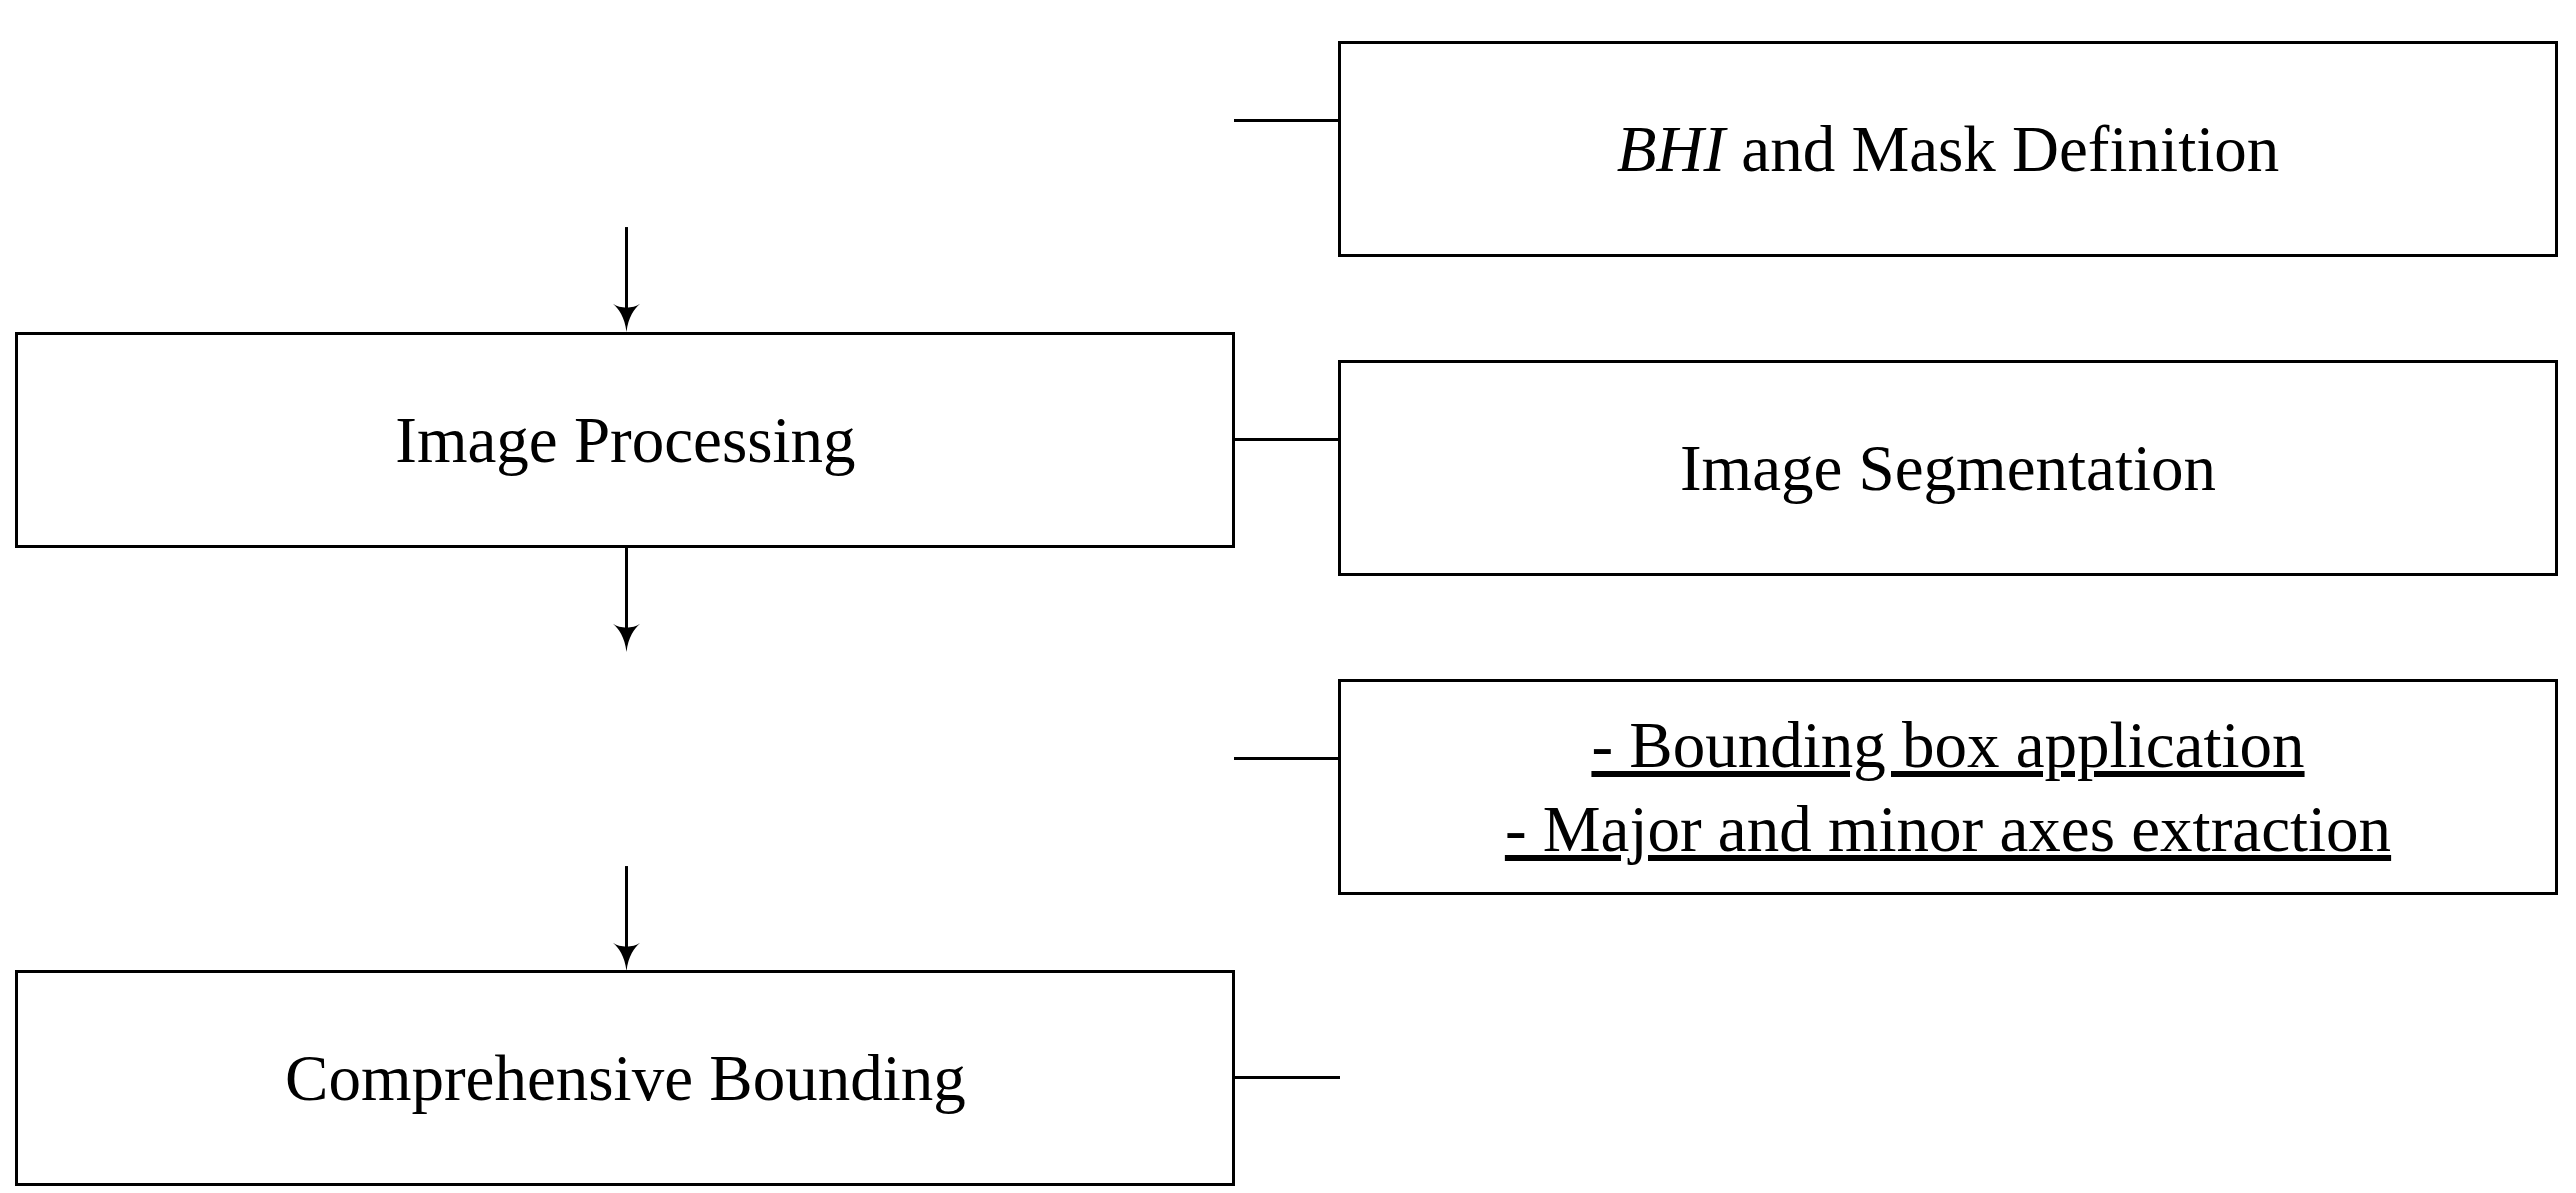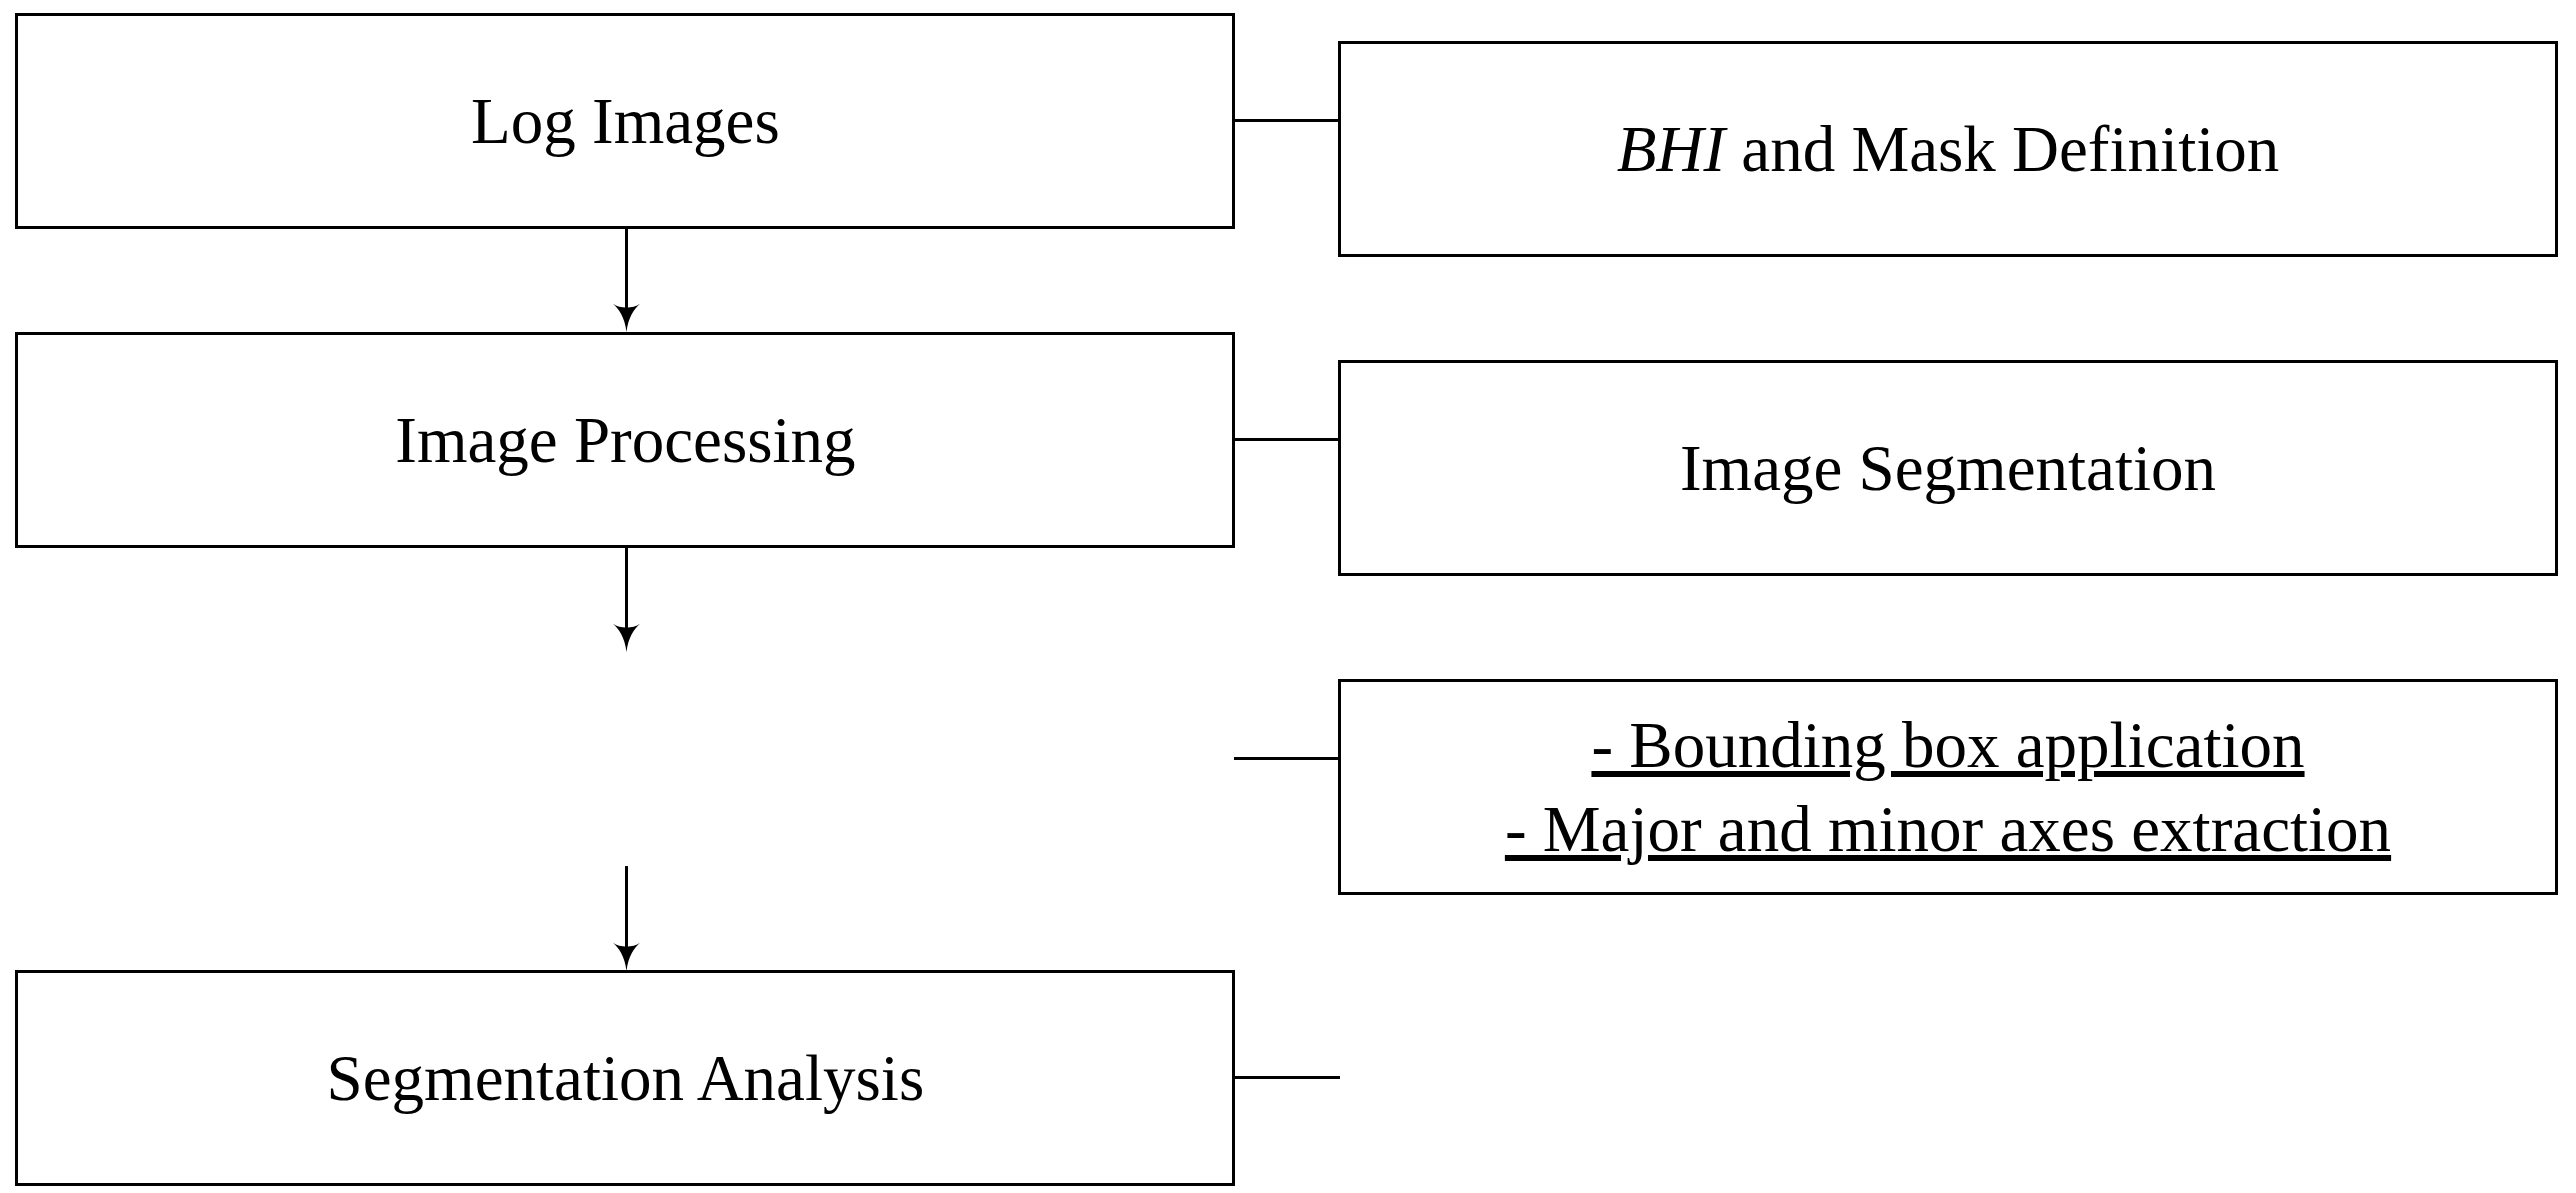--- a/index.html
+++ b/index.html
@@ -58,23 +58,20 @@
   .a1 { top: 547px;  }
   .a2 { top: 866px; }
   .italic { font-style: italic; }
   .line2 { display: block; text-decoration: underline; }
 </style>
 </head>
 <body>
 
 <div class="canvas">
 
-  <div class="box box-left r0">
-    <span>Log Images</span>
-  </div>
   <div class="hline h0"></div>
   <div class="box box-right r0">
     <span><span class="italic">BHI</span><span> and Mask Definition</span></span>
   </div>
 
   <svg class="arrow a0" viewBox="0 0 34 123">
     <line x1="17" y1="0" x2="17" y2="100" stroke="#000" stroke-width="3.5"></line>
     <path d="M17 123 C 15 106, 8 96, 1 90 C 10 96, 24 96, 33 90 C 26 96, 19 106, 17 123 Z" fill="#000"></path>
   </svg>
 
@@ -96,18 +93,18 @@
     <span class="line2">- Bounding box application</span>
     <span class="line2">- Major and minor axes extraction</span>
   </div>
 
   <svg class="arrow a2" viewBox="0 0 34 123">
     <line x1="17" y1="0" x2="17" y2="100" stroke="#000" stroke-width="3.5"></line>
     <path d="M17 123 C 15 106, 8 96, 1 90 C 10 96, 24 96, 33 90 C 26 96, 19 106, 17 123 Z" fill="#000"></path>
   </svg>
 
   <div class="box box-left r3">
-    <span>Segmentation Analysis</span>
+    <span>Comprehensive Bounding</span>
   </div>
   <div class="hline h3"></div>
 
 </div>
 
 
 </body></html>

